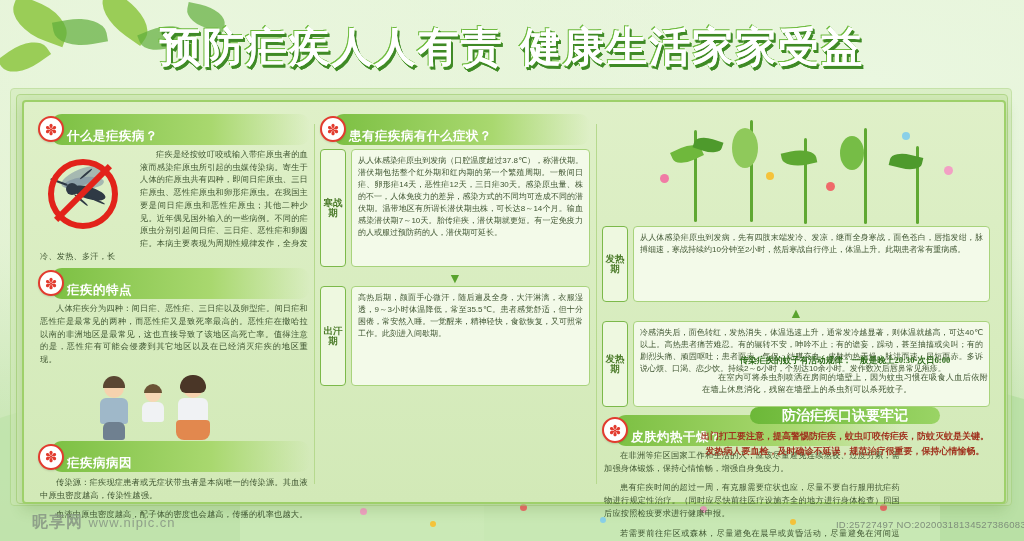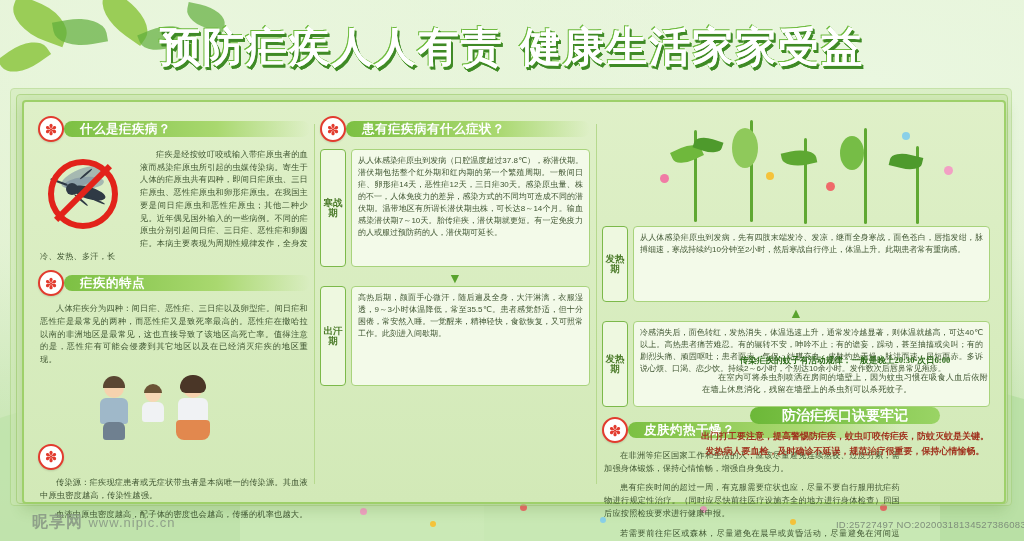--- a/index.html
+++ b/index.html
@@ -61,23 +61,23 @@
   #col2{left:296px;width:270px;}
   #col3{left:578px;width:388px;}
   .vline{position:absolute;top:22px;bottom:18px;width:1px;background:#b6d98e;}
   #v1{left:290px;} #v2{left:572px;}
 
   
   .head{
     position:relative;height:26px;margin-bottom:7px;display:flex;align-items:center;
   }
   .head .pill{
-    flex:1;height:16px;margin-left:26px;
+    flex:1;height:31px;margin-left:13px;
     background:linear-gradient(90deg,#7cc043 0%,#a9d86f 62%,rgba(169,216,111,0) 100%);
-    border-radius:11px;display:flex;align-items:center;
+    border-radius:11px;display:flex;align-items:flex-end;
   }
   .head .pill span{
     color:#fff;font-size:12.5px;font-weight:bold;padding-left:16px;letter-spacing:.5px;
     white-space:nowrap;
   }
   .head .badge{
     position:absolute;left:0;top:0;width:26px;height:26px;border-radius:50%;
     background:#fff;border:2px solid #e23b2e;box-sizing:border-box;
     display:flex;align-items:center;justify-content:center;
     color:#e23b2e;font-size:15px;line-height:1;font-weight:bold;
@@ -226,20 +226,23 @@
         <div class="fg" style="left:134px;width:42px;height:62px;">
           <div class="head-c" style="left:11px;top:0;width:20px;height:20px;background:#f6d2ae;"></div>
           <div class="head-c" style="left:8px;top:-3px;width:26px;height:18px;background:#4a3627;border-radius:13px 13px 6px 6px;"></div>
           <div class="body-c" style="left:6px;top:20px;width:30px;height:24px;background:#f0f2f4;"></div>
           <div class="body-c" style="left:4px;top:42px;width:34px;height:20px;background:#e2884e;border-radius:4px 4px 8px 8px;"></div>
         </div>
       </div>
 
       <div class="head" style="margin-top:2px;">
         <div class="badge">✽</div>
+        <div class="pill">
+            <span>疟疾病病因</span>
+          </div>
       </div>
 
       <p class="para indent">传染源：疟疾现症患者或无症状带虫者是本病唯一的传染源。其血液中原虫密度越高，传染性越强。</p>
       <p class="para indent">血液中原虫密度越高，配子体的密度也会越高，传播的机率也越大。</p>
     </div>
 
     <div class="col" id="col2">
       <div class="head">
         <div class="badge">✽</div>
         <div class="pill">

